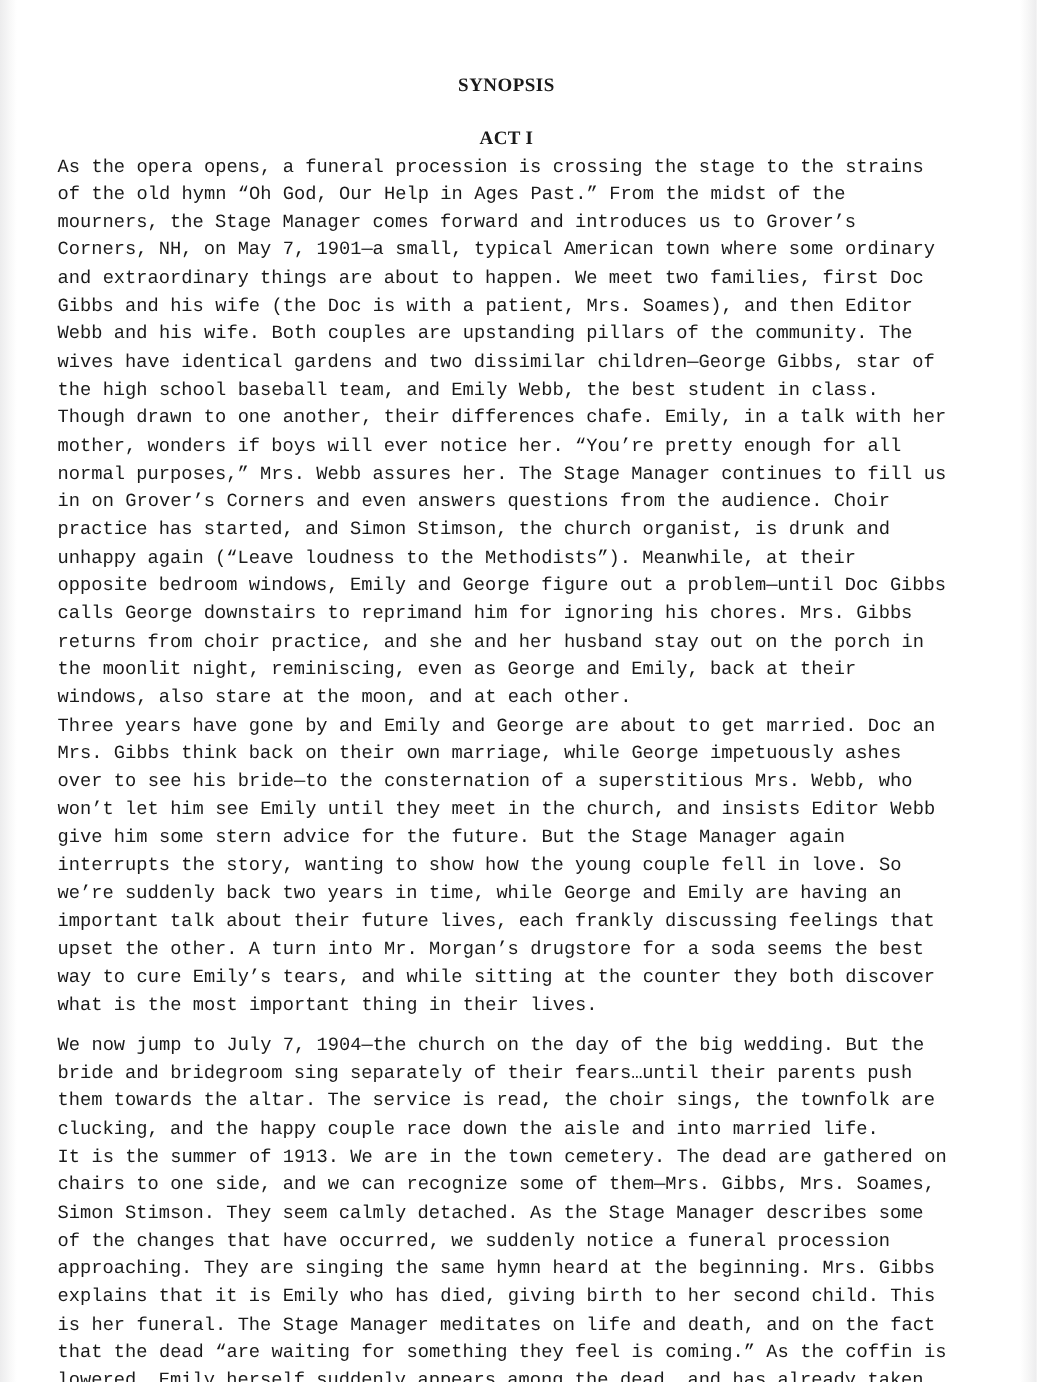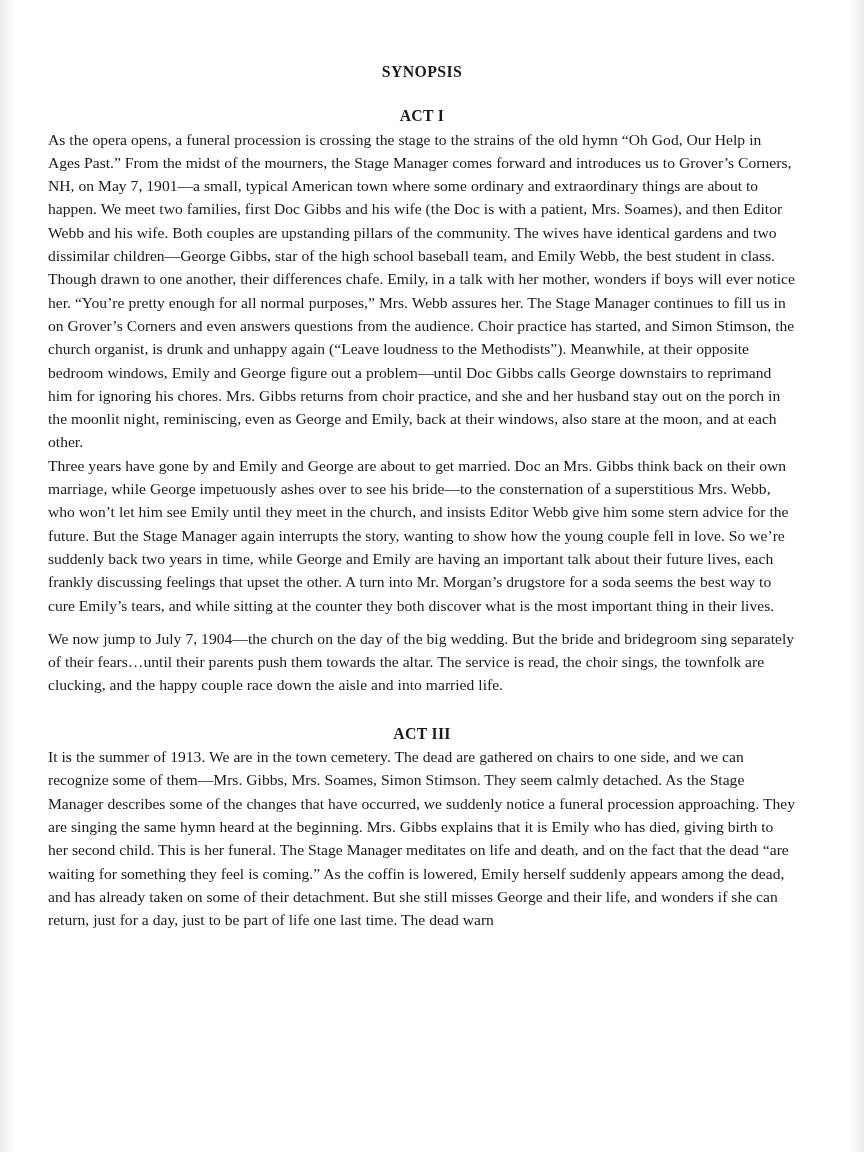--- a/index.html
+++ b/index.html
@@ -62,20 +62,21 @@
   .act-heading.act-3 { padding-top: 25px; }
 
   .body-par {
     margin: 0;
     font-size: 15.6px;
     line-height: 23.3px;
     text-align: left;
     text-indent: 0;
     word-spacing: 0.1px;
     hyphens: none;
+    font-family: Liberation Mono, monospace;
   }
 
   .body-par + .body-par { margin-top: 10px; }
 
   .act-block { }
 </style>
 </head>
 <body>
 
 <div class="page-edge left"></div>
@@ -89,17 +90,16 @@
     <h2 class="act-heading act-1">ACT I</h2>
     <p class="body-par">As the opera opens, a funeral procession is crossing the stage to the strains of the old hymn “Oh God, Our Help in Ages Past.” From the midst of the mourners, the Stage Manager comes forward and introduces us to Grover’s Corners, NH, on May 7, 1901—a small, typical American town where some ordinary and extraordinary things are about to happen. We meet two families, first Doc Gibbs and his wife (the Doc is with a patient, Mrs. Soames), and then Editor Webb and his wife. Both couples are upstanding pillars of the community. The wives have identical gardens and two dissimilar children—George Gibbs, star of the high school baseball team, and Emily Webb, the best student in class. Though drawn to one another, their differences chafe. Emily, in a talk with her mother, wonders if boys will ever notice her. “You’re pretty enough for all normal purposes,” Mrs. Webb assures her. The Stage Manager continues to fill us in on Grover’s Corners and even answers questions from the audience. Choir practice has started, and Simon Stimson, the church organist, is drunk and unhappy again (“Leave loudness to the Methodists”). Meanwhile, at their opposite bedroom windows, Emily and George figure out a problem—until Doc Gibbs calls George downstairs to reprimand him for ignoring his chores. Mrs. Gibbs returns from choir practice, and she and her husband stay out on the porch in the moonlit night, reminiscing, even as George and Emily, back at their windows, also stare at the moon, and at each other.</p>
   </section>
 
   <section class="act-block">
     <p class="body-par">Three years have gone by and Emily and George are about to get married. Doc an Mrs. Gibbs think back on their own marriage, while George impetuously ashes over to see his bride—to the consternation of a superstitious Mrs. Webb, who won’t let him see Emily until they meet in the church, and insists Editor Webb give him some stern advice for the future. But the Stage Manager again interrupts the story, wanting to show how the young couple fell in love. So we’re suddenly back two years in time, while George and Emily are having an important talk about their future lives, each frankly discussing feelings that upset the other. A turn into Mr. Morgan’s drugstore for a soda seems the best way to cure Emily’s tears, and while sitting at the counter they both discover what is the most important thing in their lives.</p>
     <p class="body-par">We now jump to July 7, 1904—the church on the day of the big wedding. But the bride and bridegroom sing separately of their fears…until their parents push them towards the altar. The service is read, the choir sings, the townfolk are clucking, and the happy couple race down the aisle and into married life.</p>
   </section>
 
   <section class="act-block">
-    <h2 class="act-heading act-3">ACT III</h2>
     <p class="body-par">It is the summer of 1913. We are in the town cemetery. The dead are gathered on chairs to one side, and we can recognize some of them—Mrs. Gibbs, Mrs. Soames, Simon Stimson. They seem calmly detached. As the Stage Manager describes some of the changes that have occurred, we suddenly notice a funeral procession approaching. They are singing the same hymn heard at the beginning. Mrs. Gibbs explains that it is Emily who has died, giving birth to her second child. This is her funeral. The Stage Manager meditates on life and death, and on the fact that the dead “are waiting for something they feel is coming.” As the coffin is lowered, Emily herself suddenly appears among the dead, and has already taken on some of their detachment. But she still misses George and their life, and wonders if she can return, just for a day, just to be part of life one last time. The dead warn</p>
   </section>
 
 </div>
 
 </body></html>

